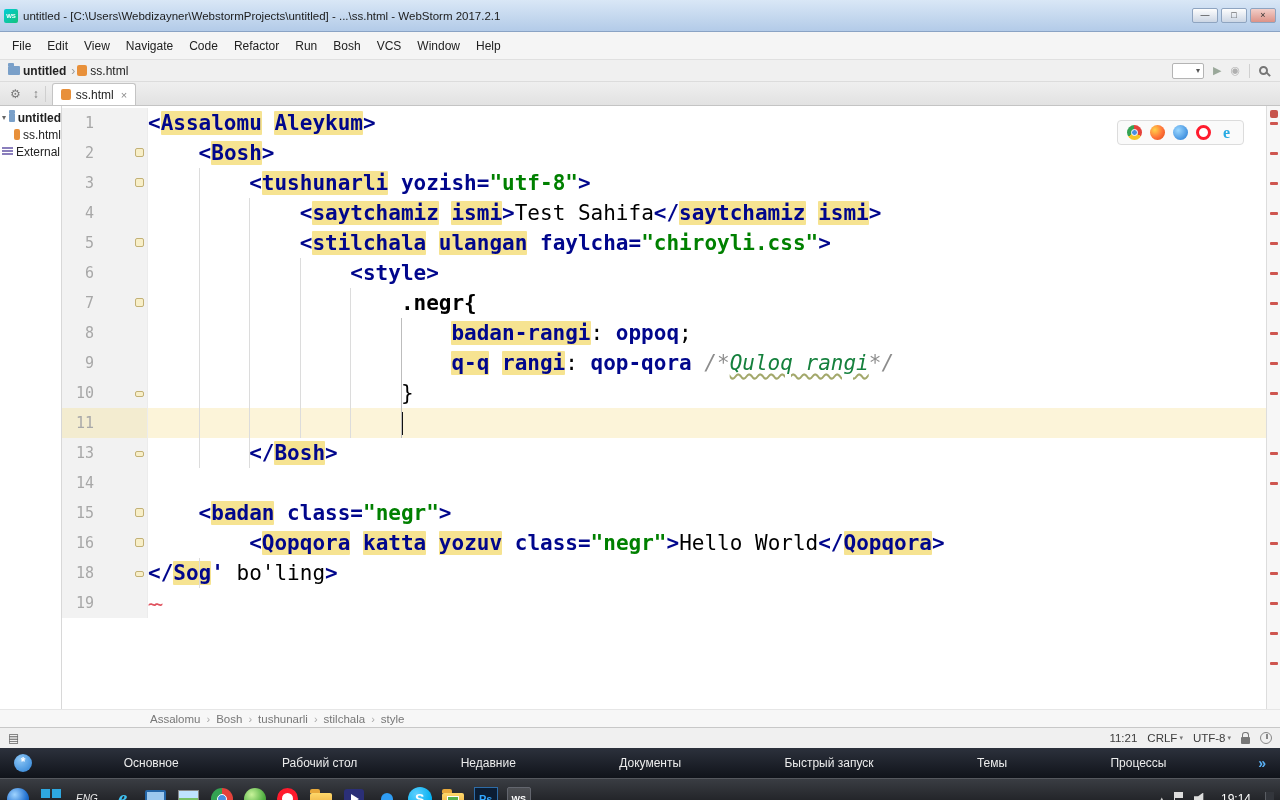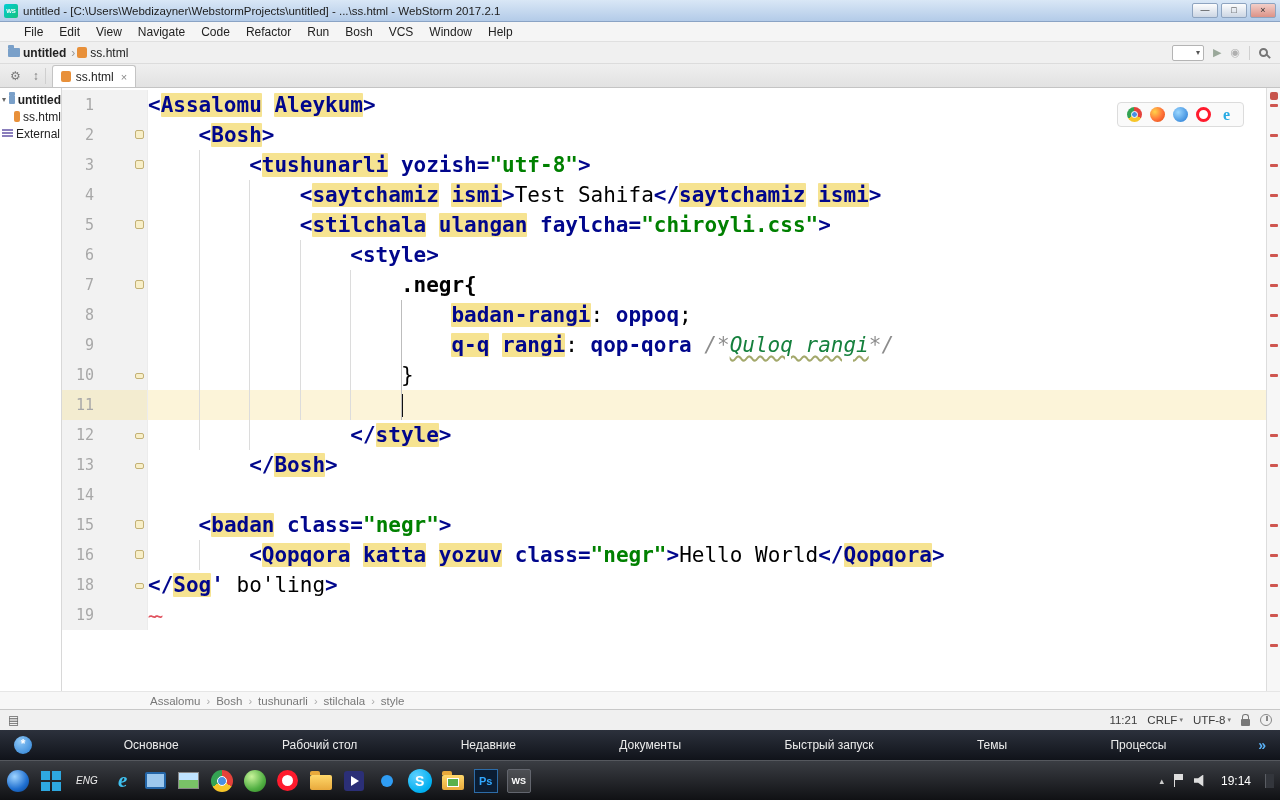--- a/index.html
+++ b/index.html
@@ -1,29 +1,29 @@
 <!DOCTYPE html>
 <html><head>
 <meta charset="utf-8">
 <style>
   * { box-sizing: border-box; margin: 0; padding: 0; }
   html,body { width:100%; height:100%; }
   body { font-family:"Liberation Sans","DejaVu Sans",sans-serif; background:#222; }
   .screen { width:1280px; height:800px; overflow:hidden; position:relative; background:#fff; display:flex; flex-direction:column; }
 
   
-  .titlebar { height:22px; background:linear-gradient(#d9e7f6,#b3cbe8); border-bottom:1px solid #8aa3c4; display:flex; align-items:center; padding:0 4px; flex:0 0 auto; }
+  .titlebar { height:32px; background:linear-gradient(#d9e7f6,#b3cbe8); border-bottom:1px solid #8aa3c4; display:flex; align-items:center; padding:0 4px; flex:0 0 auto; }
   .app-ico { width:14px; height:14px; border-radius:2px; background:linear-gradient(135deg,#00cdd7,#16c27a); color:#fff; font-size:6px; font-weight:bold; display:flex; align-items:center; justify-content:center; margin-right:5px; }
   .title { font-size:11.5px; color:#1b1b1b; white-space:nowrap; overflow:hidden; flex:1; }
   .winbtns { display:flex; }
   .wbtn { width:26px; height:15px; background:linear-gradient(#fdfdfd,#ccd6e4); border:1px solid #8ea4c0; border-radius:2px; font-size:9px; line-height:12px; text-align:center; color:#333; margin-left:3px; }
   .wbtn.close { background:linear-gradient(#f3cfc9,#dc9287); }
 
   
-  .menubar { height:20px; background:#f5f5f5; border-bottom:1px solid #e0e0e0; display:flex; align-items:center; padding-left:16px; flex:0 0 auto; }
+  .menubar { height:28px; background:#f5f5f5; border-bottom:1px solid #e0e0e0; display:flex; align-items:center; padding-left:4px; flex:0 0 auto; }
   .menu-item { font-size:12px; color:#222; padding:0 8px; line-height:20px; }
 
   
   .navbar { height:22px; background:#f0f0f0; border-bottom:1px solid #dcdcdc; display:flex; align-items:center; padding:0 8px; flex:0 0 auto; }
   .crumb { font-size:12px; color:#222; margin:0 3px; }
   .crumb.bold { font-weight:bold; }
   .nav-sep { color:#9a9a9a; font-size:12px; margin:0 2px; }
   .ico-folder { width:12px; height:9px; background:#7aa0c9; border-radius:1px; position:relative; display:inline-block; }
   .ico-folder::before { content:''; position:absolute; top:-3px; left:0; width:6px; height:3px; background:#7aa0c9; border-radius:1px 1px 0 0; }
   .ico-file { width:10px; height:11px; background:#e8903a; border-radius:2px; display:inline-block; }
@@ -292,27 +292,20 @@
                 <i class="fold end"></i>
               </span>
               <span class="code"><span class="s-p">                    </span><span class="s-p">}</span></span>
             </div>
             <div class="row cur">
               <span class="ln gut">11</span>
               <span class="foldc gut"></span>
               <span class="code"><span class="s-p">                    </span><span class="s-caret"></span></span>
             </div>
             <div class="row">
-              <span class="ln gut">12</span>
-              <span class="foldc gut">
-                <i class="fold end"></i>
-              </span>
-              <span class="code"><span class="s-p">                </span><span class="s-tag">&lt;/</span><span class="s-tag s-hl">style</span><span class="s-tag">&gt;</span></span>
-            </div>
-            <div class="row">
               <span class="ln gut">13</span>
               <span class="foldc gut">
                 <i class="fold end"></i>
               </span>
               <span class="code"><span class="s-p">        </span><span class="s-tag">&lt;/</span><span class="s-tag s-hl">Bosh</span><span class="s-tag">&gt;</span></span>
             </div>
             <div class="row">
               <span class="ln gut">14</span>
               <span class="foldc gut"></span>
               <span class="code"></span>

